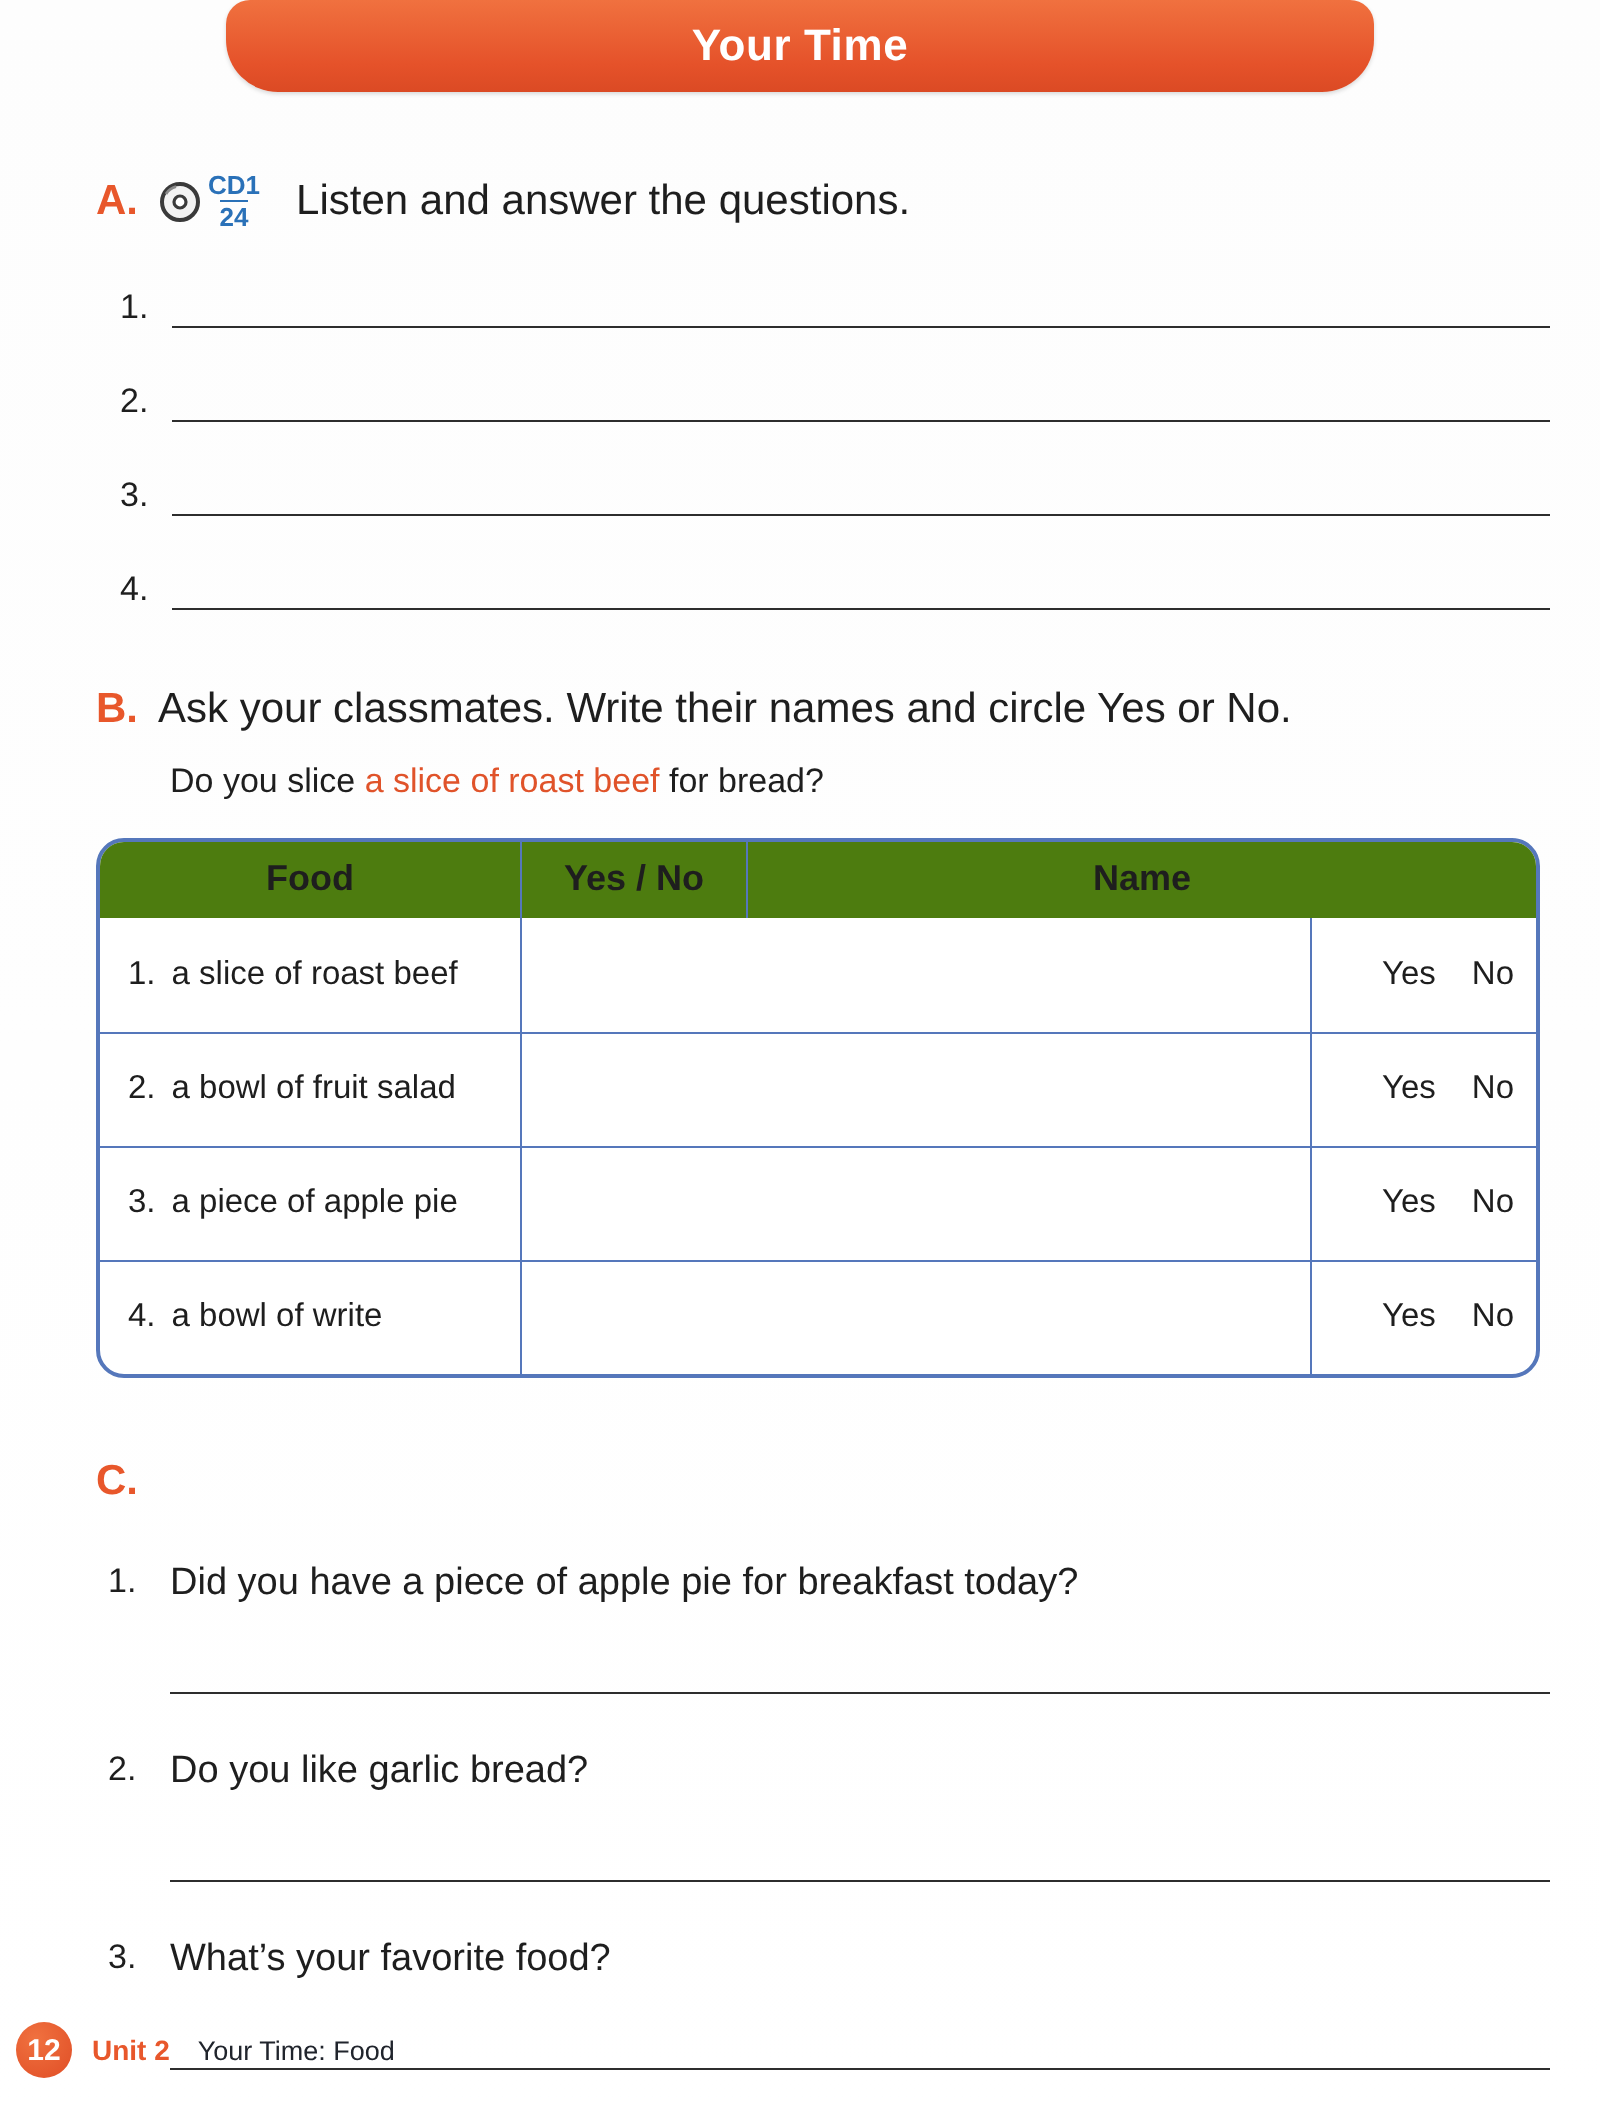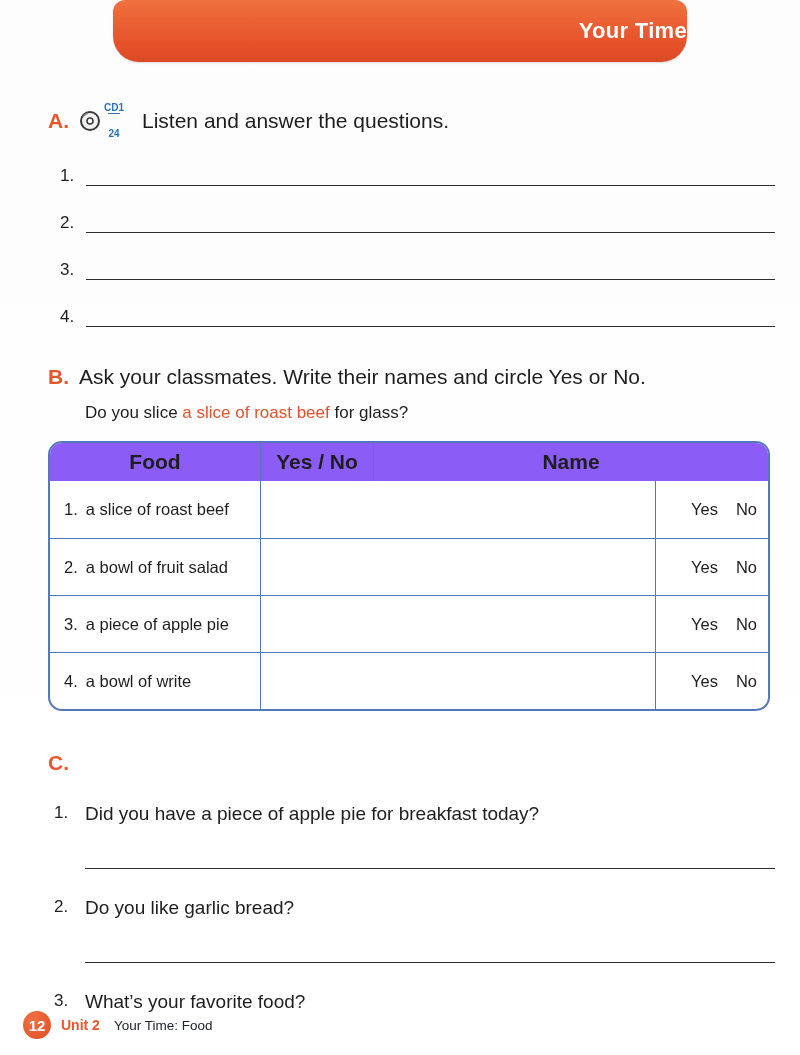--- a/index.html
+++ b/index.html
@@ -13,27 +13,27 @@
     position: relative;
     width: 800px;
     height: 1055px;
     background: linear-gradient(180deg, #fdfdfd 0%, #ffffff 100%);
     overflow: hidden;
   }
 
   
   .banner {
     width: 574px;
-    height: 62px;
+    height: 46px;
     margin: 0 auto;
     background: linear-gradient(180deg, #f0713f 0%, #e5522a 70%, #db4a24 100%);
     border-radius: 12px 12px 26px 26px;
     display: flex;
     align-items: center;
-    justify-content: flex-end;
+    justify-content: center;
     box-shadow: 0 1px 2px rgba(0,0,0,0.15);
   }
   .banner span {
     color: #ffffff;
     font-size: 22px;
     font-weight: bold;
     letter-spacing: 0.3px;
   }
 
   
@@ -49,26 +49,26 @@
 
   
   .section-a { margin-top: 40px; }
   .cd-wrap { display: flex; align-items: center; margin-right: 10px; }
   .cd-icon { display: inline-block; width: 22px; height: 22px; margin-right: 3px; }
   .cd-track {
     display: inline-flex;
     flex-direction: column;
     align-items: center;
     color: #2a71b8;
-    font-size: 10px;
+    font-size: 13px;
     font-weight: bold;
     line-height: 1.1;
     margin-right: 8px;
   }
-  .cd-track .cd-num { border-top: 1px solid #2a71b8; padding-top: 14px; }
+  .cd-track .cd-num { border-top: 1px solid #2a71b8; padding-top: 1px; }
 
   .blank-row {
     display: flex;
     align-items: flex-end;
     margin-top: 27px;
     padding-left: 12px;
   }
   .blank-row .num {
     width: 26px;
     font-size: 17px;
@@ -104,23 +104,23 @@
   .c-food { width: 210px; padding-left: 14px; }
   .c-name { width: 395px; border-left: 1.5px solid #5577bb; }
   .c-yesno {
     width: 113px;
     border-left: 1.5px solid #5577bb;
     justify-content: center;
     gap: 18px;
   }
   .t-header .cell {
     height: 38px;
-    background: #8b5cf6;
-    font-weight: bold;
-    font-size: 21px;
+    background: #4d7c0f;
+    font-weight: bold;
+    font-size: 18px;
     justify-content: center;
     padding-left: 0;
   }
   .t-body .cell { height: 57px; font-size: 16.5px; }
   .t-body .c-food .rownum { margin-right: 8px; }
   .yn-option { cursor: pointer; }
 
   
   .section-c { margin-top: 40px; }
   .c-item { margin-top: 28px; display: flex; padding-left: 6px; }
@@ -129,21 +129,21 @@
   .c-answer {
     margin-top: 34px;
     margin-left: 37px;
     border-bottom: 1.4px solid #2d2d2d;
     height: 10px;
   }
 
   
   .footer {
     position: absolute;
-    left: 23px;
+    left: 8px;
     bottom: 16px;
     display: flex;
     align-items: center;
   }
   .page-num-badge {
     width: 28px;
     height: 28px;
     border-radius: 50%;
     background: radial-gradient(circle at 35% 30%, #f0713f, #e04e26);
     color: #ffffff;
@@ -204,21 +204,21 @@
         <span class="blank-line"></span>
       </div>
     </div>
 
     <div class="section-b">
       <div class="sec-head">
         <span class="sec-label">B.</span>
         <span class="instruction">Ask your classmates. Write their names and circle Yes or No.</span>
       </div>
       <div class="b-question">
-        <span>Do you slice </span><span class="hl-orange">a slice of roast beef</span><span> for glass?</span>
+        <span>Do you slice </span><span class="hl-orange">a slice of roast beef</span><span> for bread?</span>
       </div>
 
       <div class="survey-table">
         <div class="t-header">
           <div class="t-row">
             <div class="cell c-food">Food</div>
             <div class="cell c-yesno">Yes / No</div>
             <div class="cell c-name">Name</div>
           </div>
         </div>

